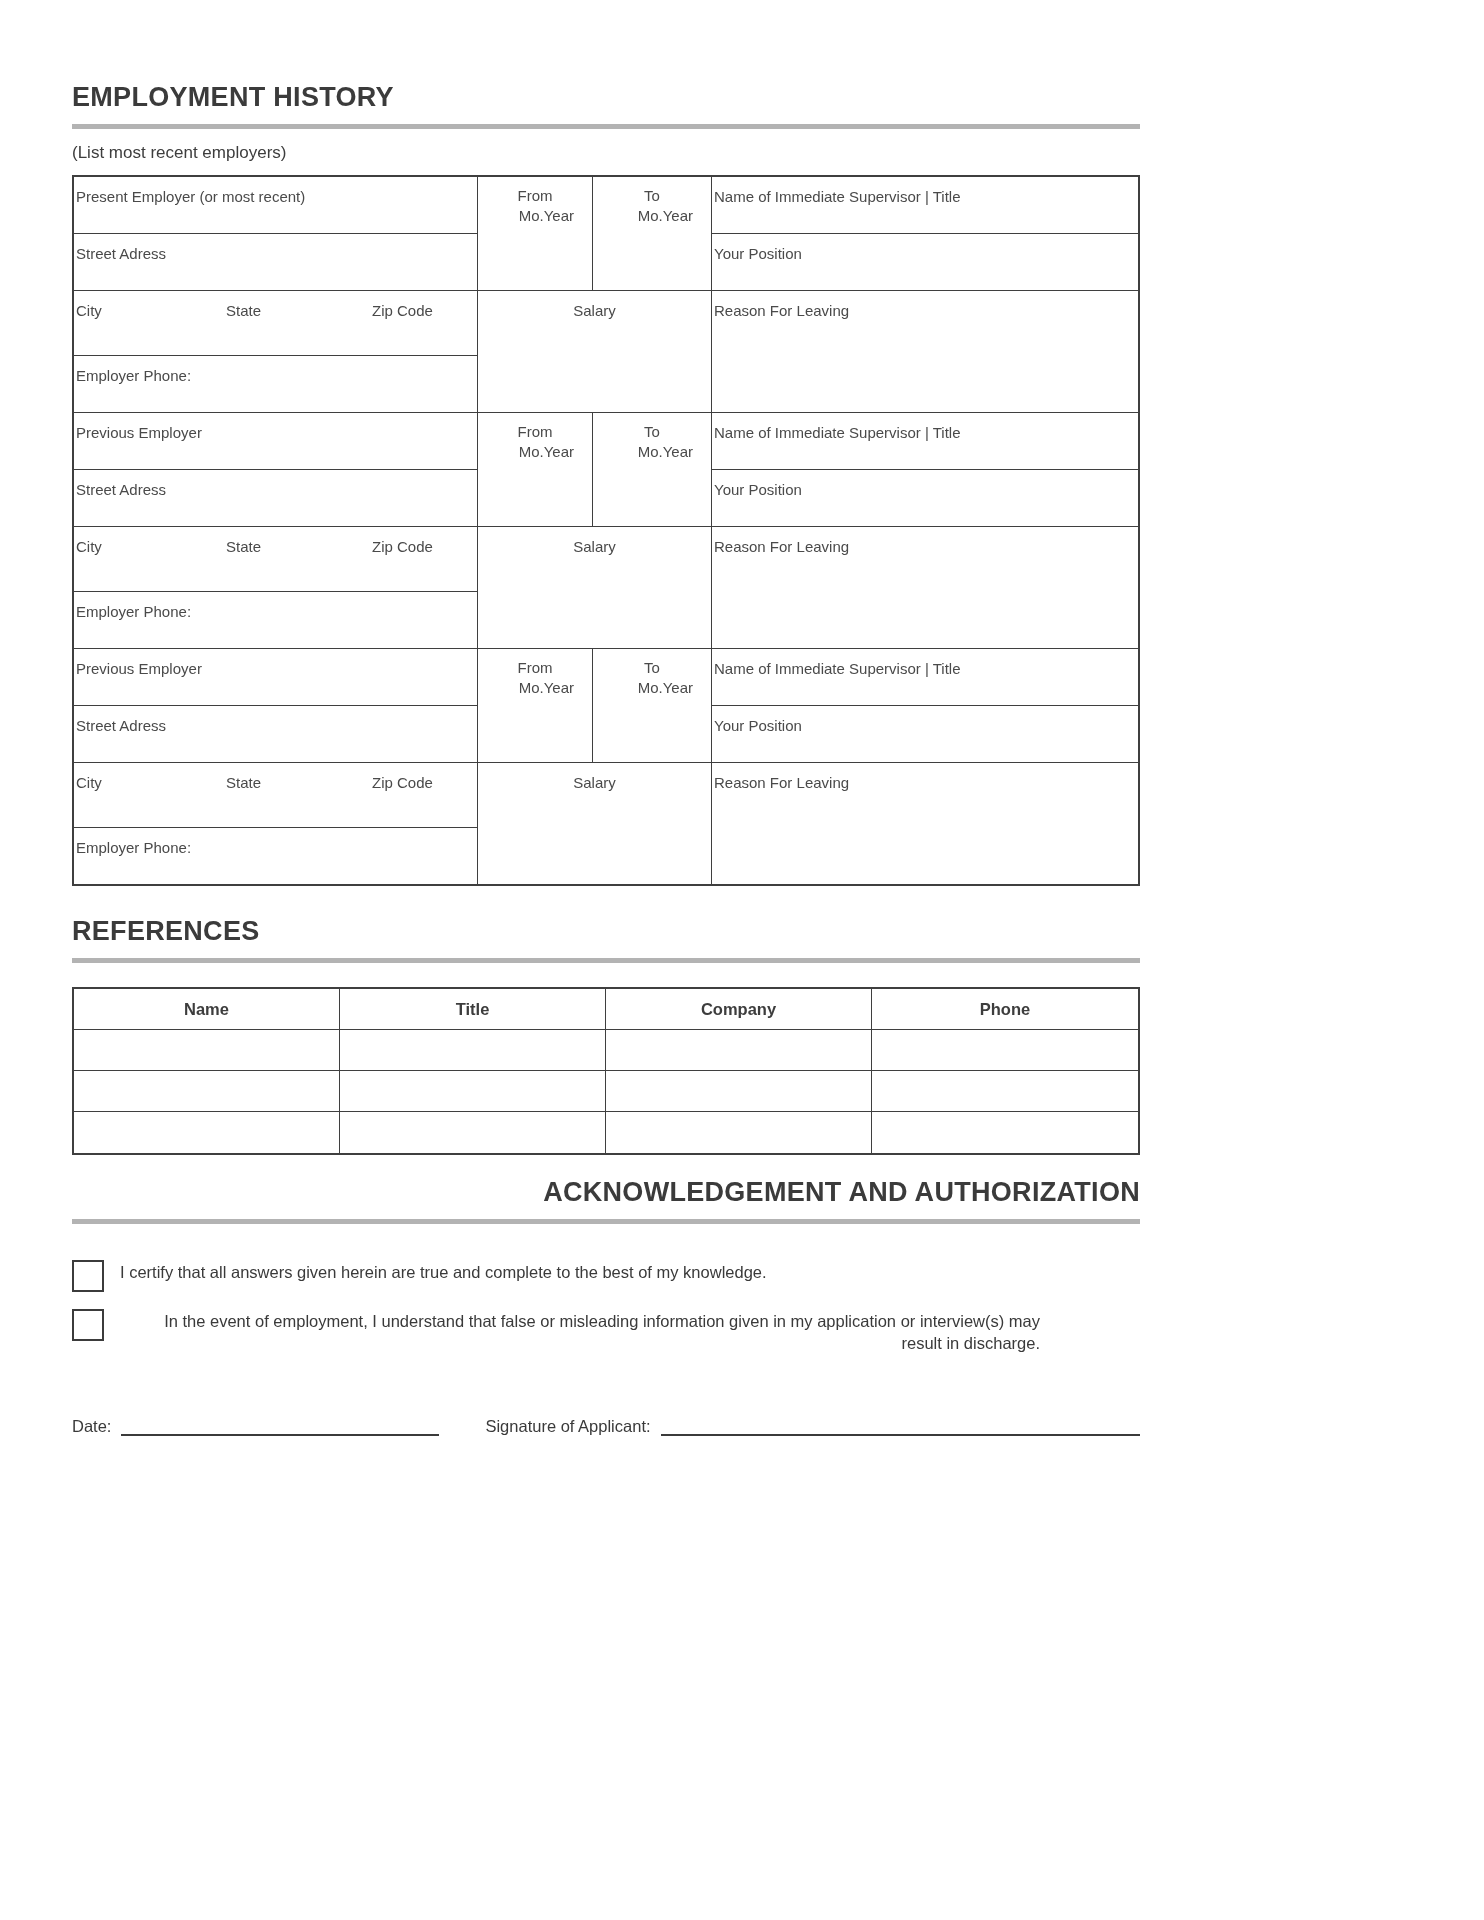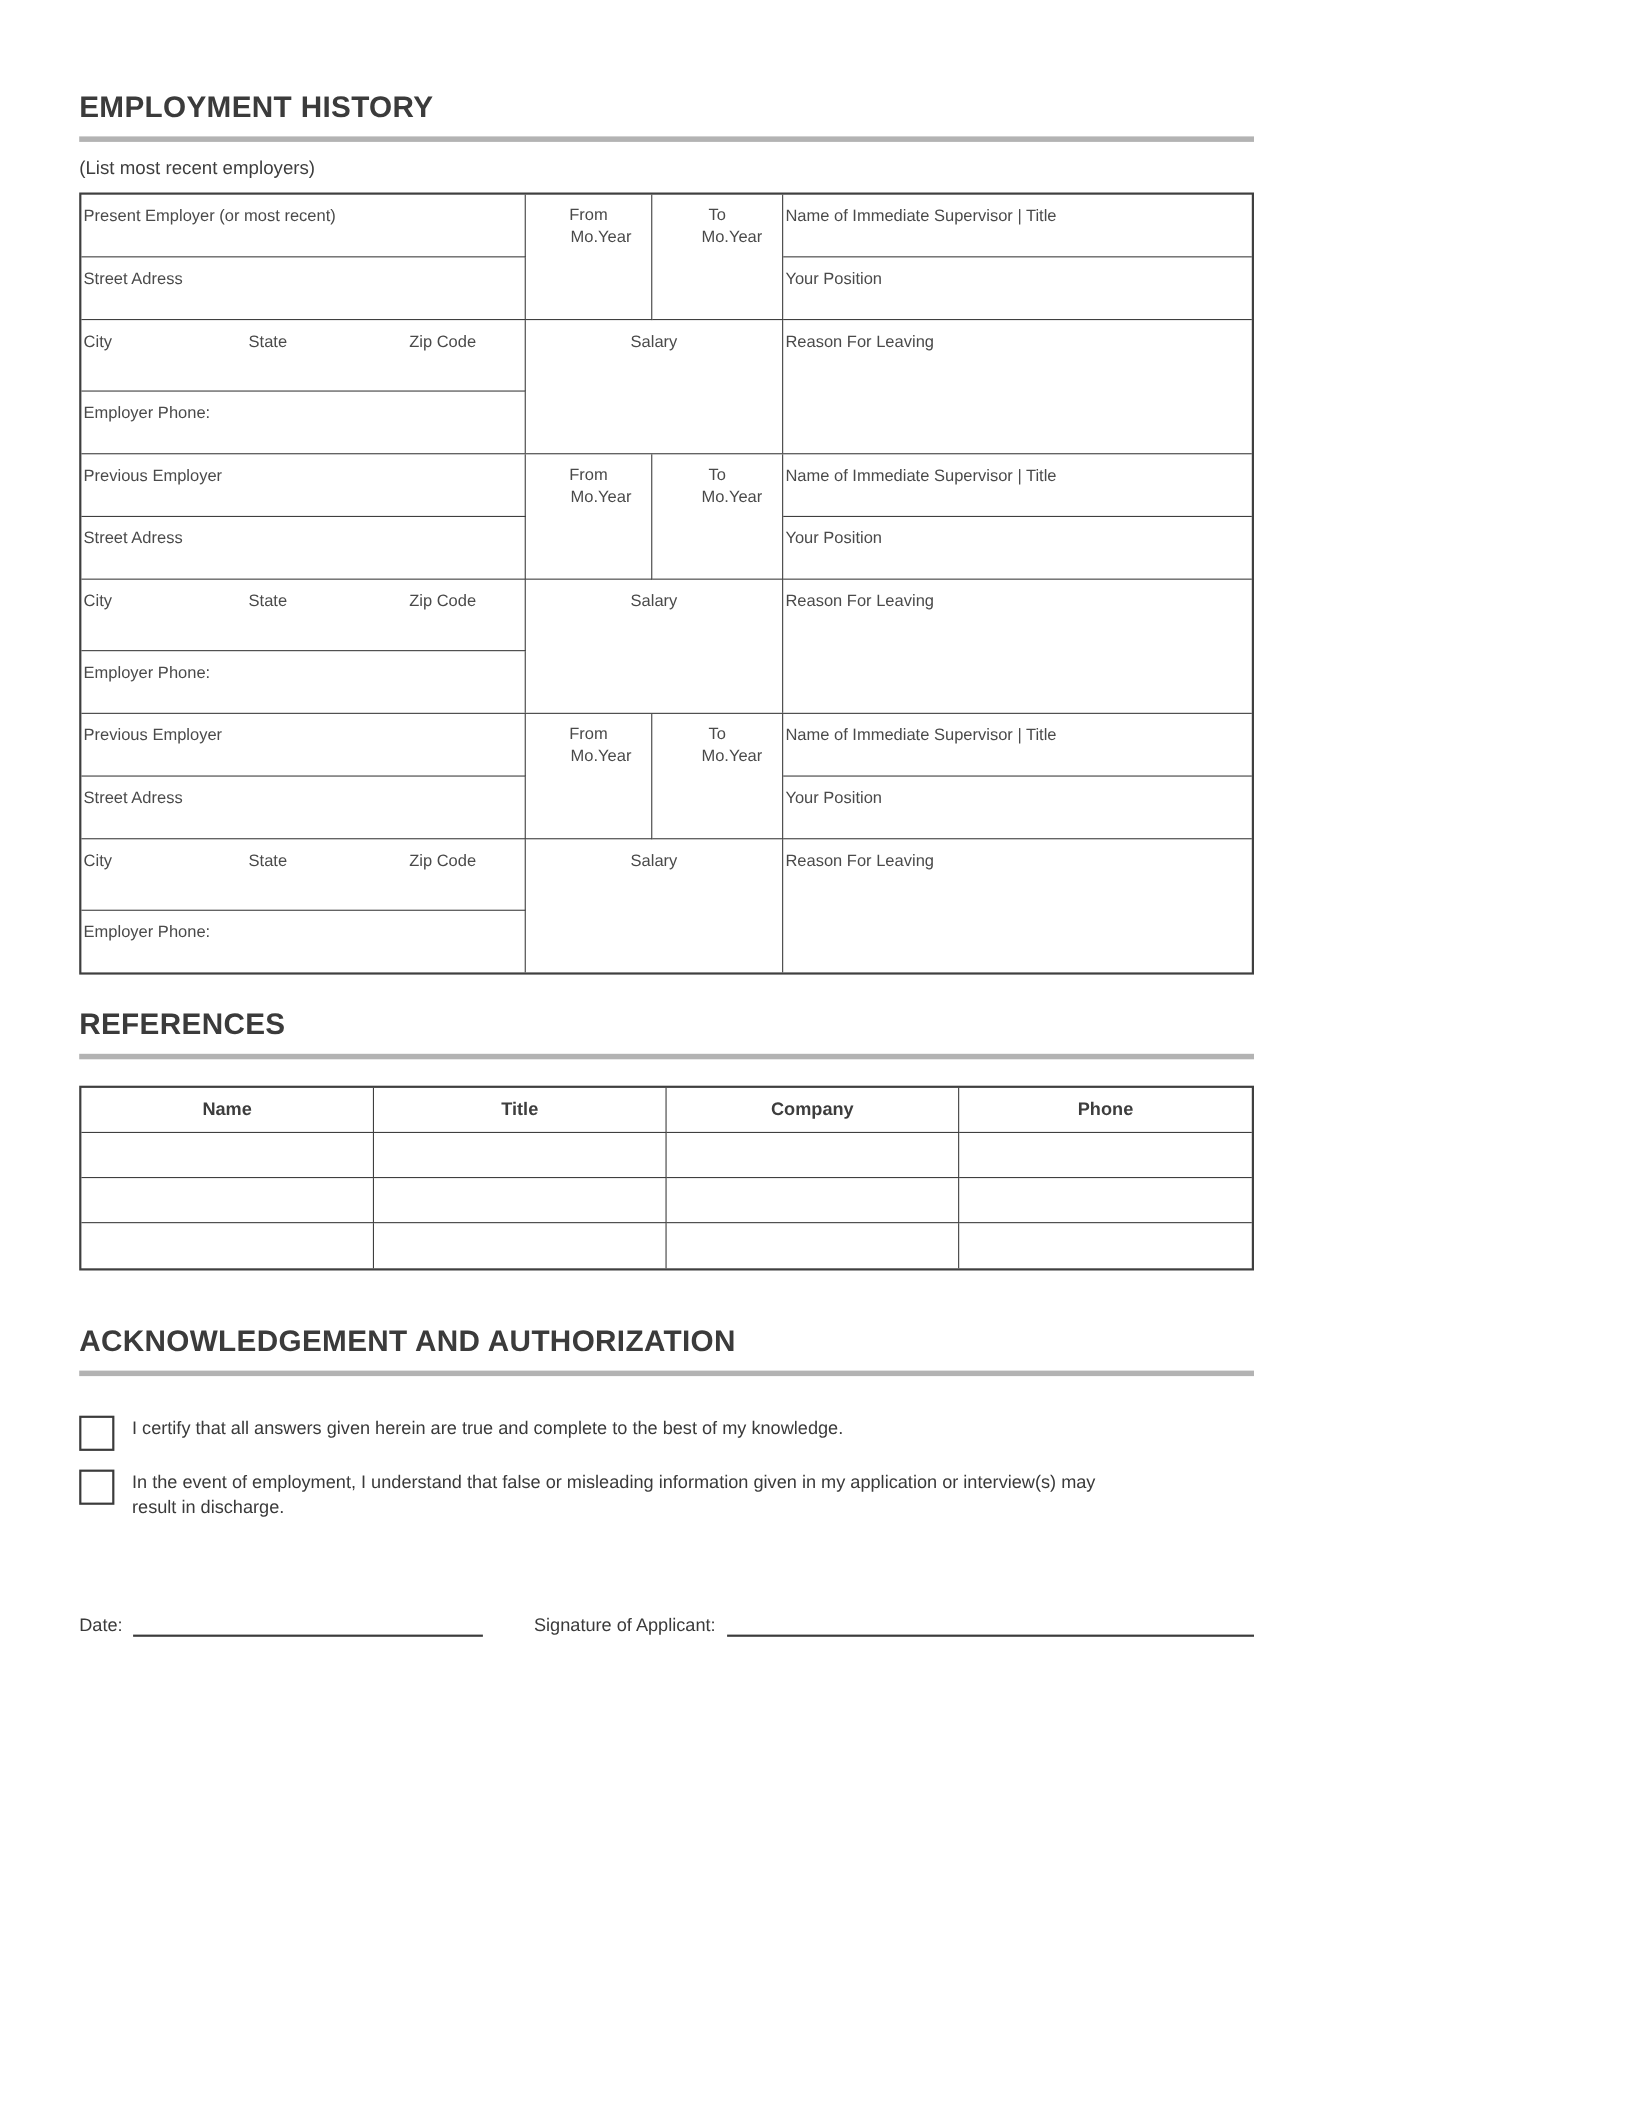--- a/index.html
+++ b/index.html
@@ -45,29 +45,29 @@
   
   .refs{margin-top:30px;}
   .ref-table{
     display:grid;grid-template-columns:1fr 1fr 1fr 1fr;grid-auto-rows:41px;
     border:2px solid #3f3f3f;margin-top:24px;
   }
   .ref-cell{display:flex;align-items:center;justify-content:center;}
   .ref-cell.head{font-weight:700;font-size:16.5px;color:#3d3d3d;}
 
   
-  .ack{margin-top:49px;}
+  .ack{margin-top:22px;text-align:right;}
   .ack-list{margin-top:36px;display:flex;flex-direction:column;gap:17px;}
   .ack-row{display:flex;align-items:flex-start;gap:16px;}
   .checkbox{width:32px;height:32px;border:2px solid #3b3b3b;background:#fff;flex:0 0 auto;}
   .ack-text{font-size:16.5px;color:#3a3a3a;line-height:1.32;max-width:920px;padding-top:2px;}
 
   
   .footer{display:flex;align-items:flex-end;margin-top:62px;font-size:16.5px;color:#3a3a3a;}
-  .f-label{white-space:nowrap;margin-top:25px;}
+  .f-label{white-space:nowrap;}
   .f-line{border-bottom:2px solid #3b3b3b;height:1em;}
   .date-line{width:318px;margin-left:10px;}
   .sig-label{margin-left:46px;}
   .sig-line{flex:1;margin-left:10px;}
 </style>
 </head>
 <body>
 
 <div class="page">
   <div class="content">

